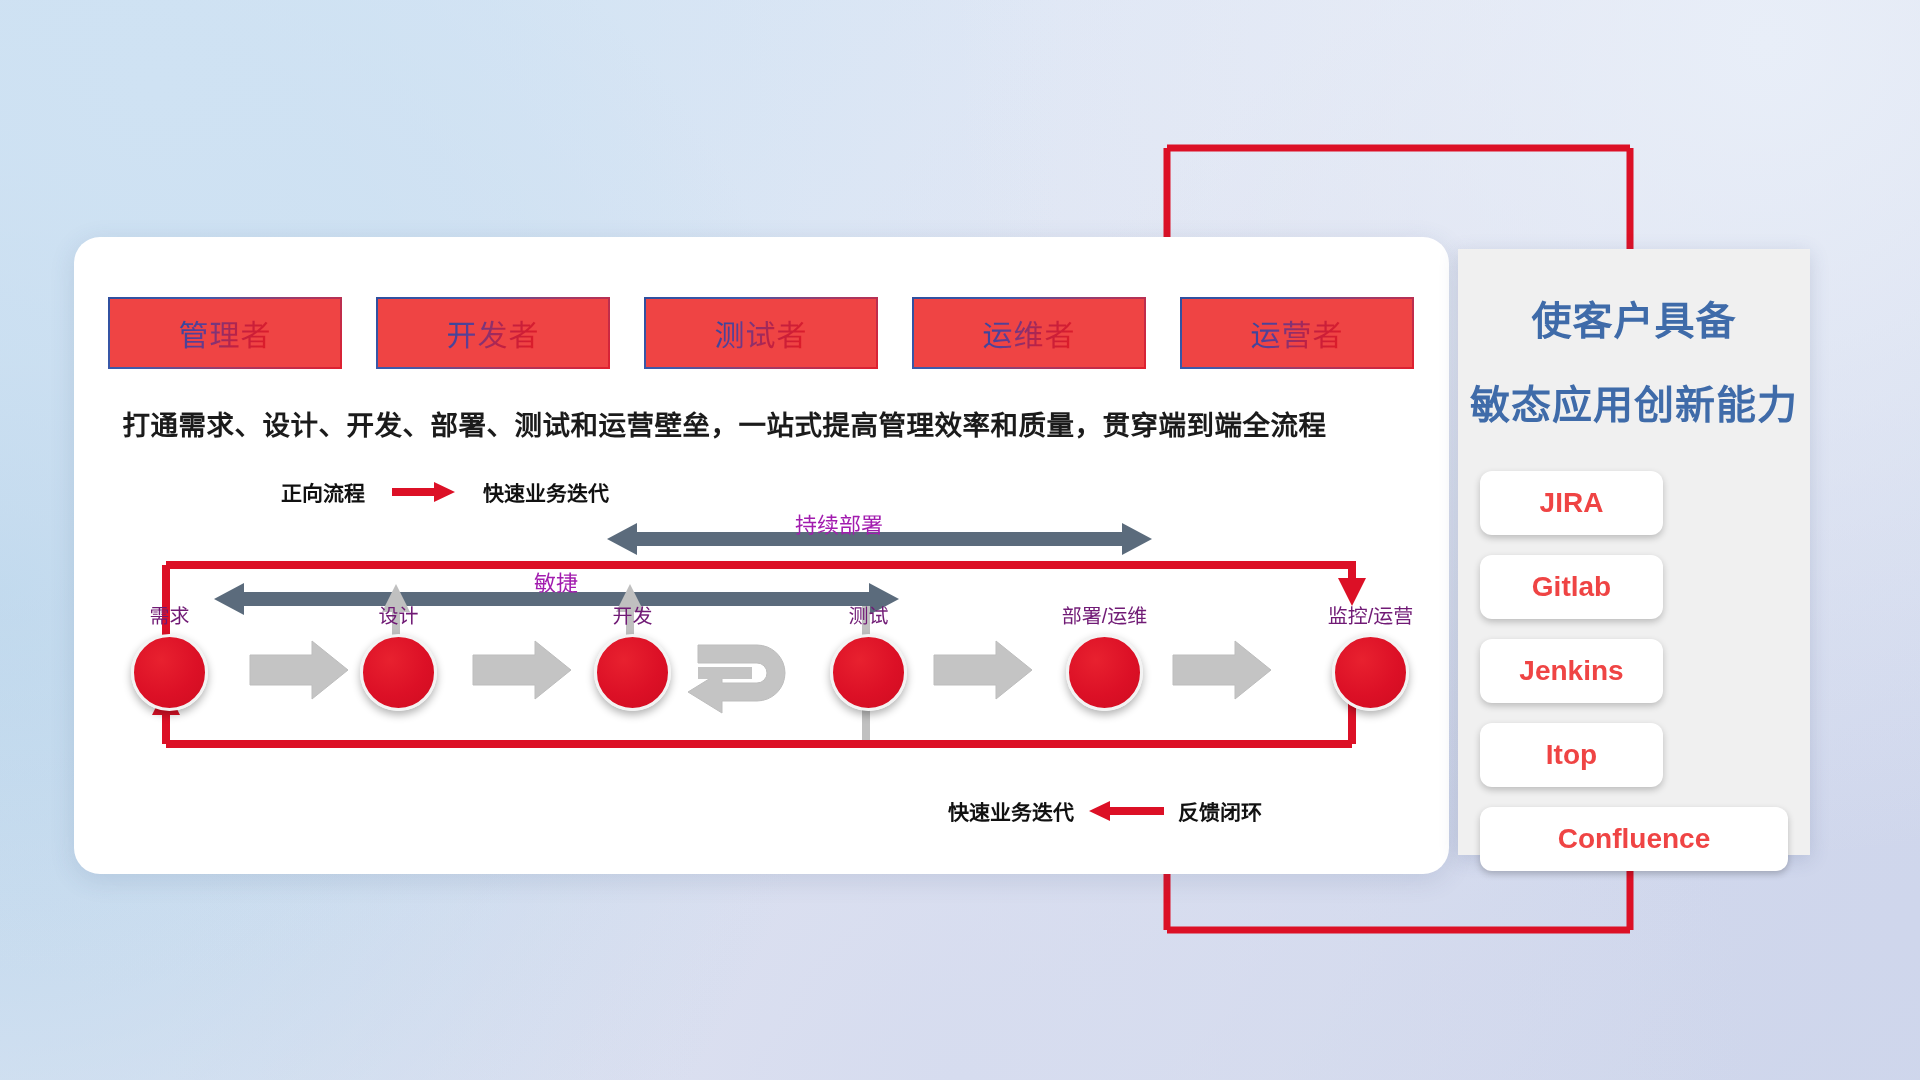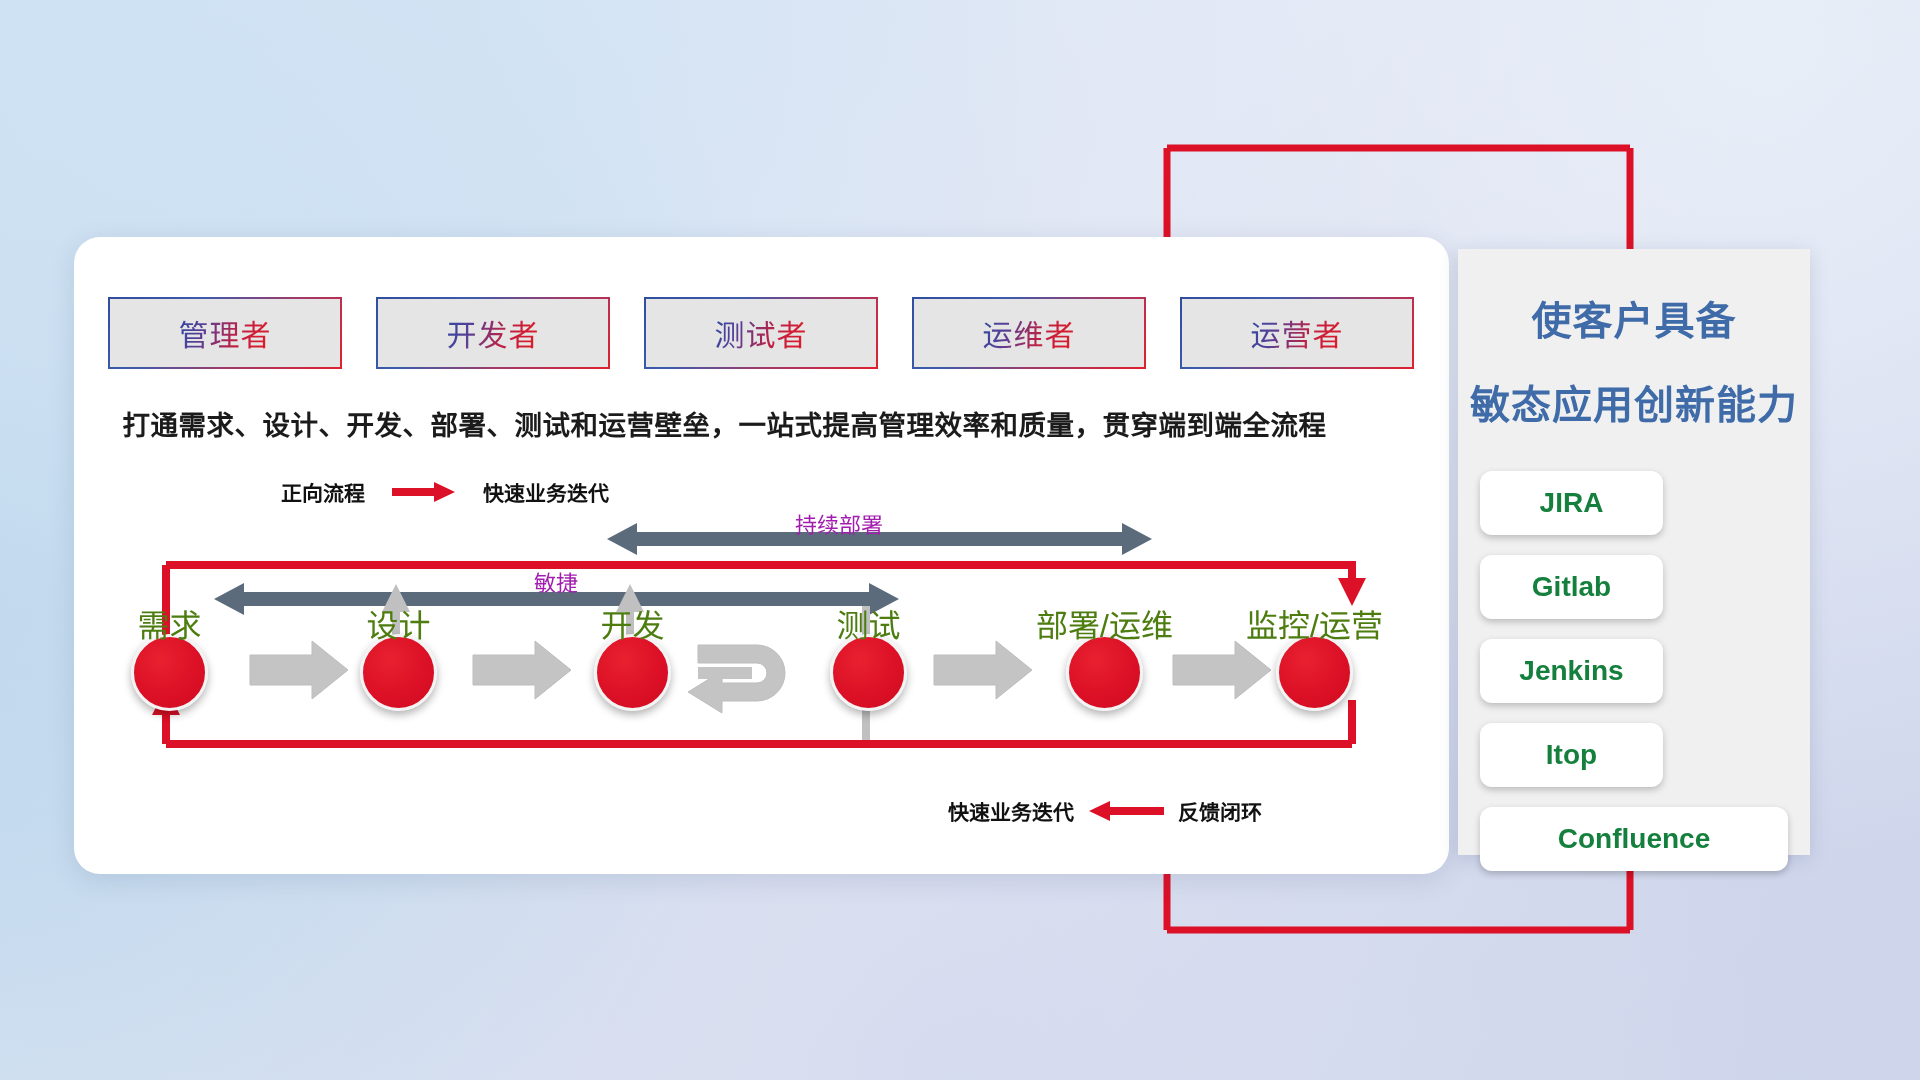--- a/index.html
+++ b/index.html
@@ -25,21 +25,21 @@
     position:absolute;left:74px;top:237px;width:1375px;height:637px;
     background:#ffffff;border-radius:26px;
     box-shadow:0 6px 26px rgba(60,80,120,.14);
     z-index:3;
   }
 
   
   .roles{position:absolute;left:110px;top:299px;display:flex;gap:38px;z-index:6;}
   .role-box{
     width:230px;height:68px;
-    background:#e5e5e5;
+    background:#ef4444;
     display:flex;align-items:center;justify-content:center;
     position:relative;
   }
   .role-box::before{
     content:"";position:absolute;inset:-2px;
     background:linear-gradient(135deg,#2f4f9e 0%,#3e5bac 32%,#a03a68 62%,#e0202e 100%);
     z-index:-1;
   }
   .role-label{
     font-size:30px;font-weight:400;letter-spacing:1px;
@@ -66,21 +66,21 @@
 
   
   .span-lbl{position:absolute;font-size:22px;color:#a21caf;z-index:6;white-space:nowrap;}
   #lbl-cd{left:795px;top:507px;}
   #lbl-agile{left:534px;top:565px;}
 
   
   .track{position:absolute;left:0;top:0;width:1920px;height:1080px;z-index:5;pointer-events:none;}
   .node{position:absolute;z-index:7;text-align:center;}
   .node .cap{
-    font-size:32px;color:#4d7c0f;white-space:nowrap;
+    font-size:20px;color:#701a75;white-space:nowrap;
     position:absolute;left:50%;transform:translateX(-50%);top:-34px;
   }
   .dot{
     width:71px;height:71px;border-radius:50%;
     background:radial-gradient(circle at 38% 32%,#e8212f 0%,#dc1026 55%,#cf0c20 100%);
     border:3px solid #f3f3f3;
     box-shadow:0 4px 9px rgba(0,0,0,.30);
   }
 
   
@@ -94,21 +94,21 @@
     text-align:center;color:#3f6ba9;font-weight:bold;letter-spacing:1px;
   }
   .panel-title .l1{display:block;font-size:40px;margin-top:40px;}
   .panel-title .l2{display:block;font-size:40px;margin-top:26px;}
   .chips{
     display:flex;flex-wrap:wrap;gap:20px 22px;margin:40px 22px 0 22px;
   }
   .chip{
     background:#ffffff;border-radius:12px;
     height:64px;display:flex;align-items:center;justify-content:center;
-    font-size:28px;font-weight:bold;color:#15803d;
+    font-size:28px;font-weight:bold;color:#ef4444;
     box-shadow:0 3px 7px rgba(0,0,0,.22);
   }
   .chip.half{width:183px;}
   .chip.full{width:388px;}
 </style>
 </head>
 <body>
 
 <svg class="stage" id="bracket" viewBox="0 0 1920 1080" xmlns="http://www.w3.org/2000/svg">
   <path d="M1167,148 L1167,930 M1167,148 L1630,148 M1630,148 L1630,930 M1167,930 L1630,930" fill="none" stroke="#dc1026" stroke-width="7"></path>
@@ -221,21 +221,21 @@
   <div class="dot"></div>
 </div>
 <div class="node" style="left:830px;top:634px;">
   <span class="cap">测试</span>
   <div class="dot"></div>
 </div>
 <div class="node" style="left:1066px;top:634px;">
   <span class="cap">部署/运维</span>
   <div class="dot"></div>
 </div>
-<div class="node" style="left:1276px;top:634px;">
+<div class="node" style="left:1332px;top:634px;">
   <span class="cap">监控/运营</span>
   <div class="dot"></div>
 </div>
 
 <div class="panel">
   <div class="panel-title">
     <span class="l1">使客户具备</span>
     <span class="l2">敏态应用创新能力</span>
   </div>
   <div class="chips">

